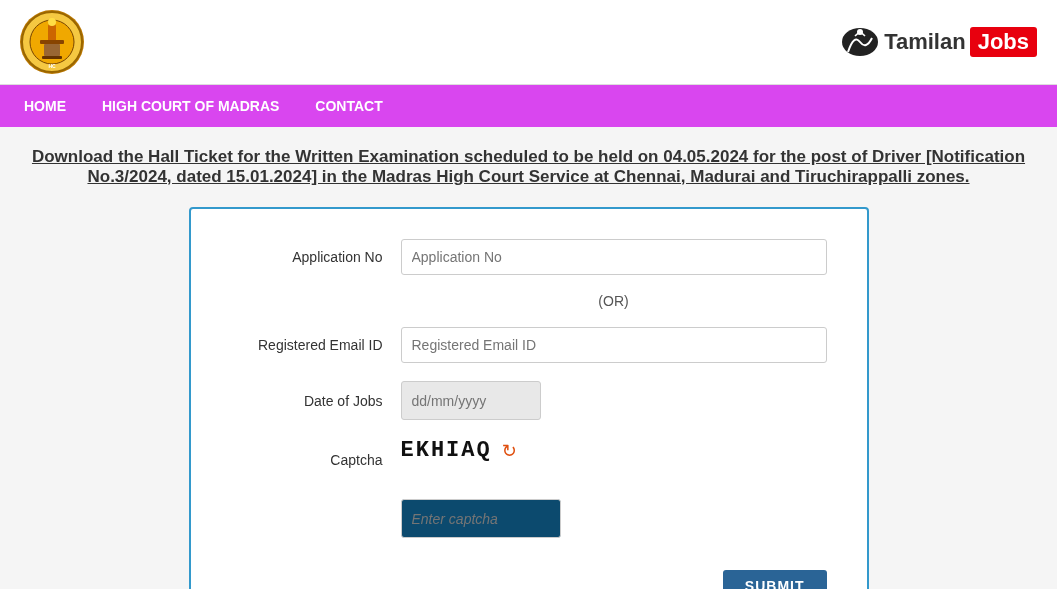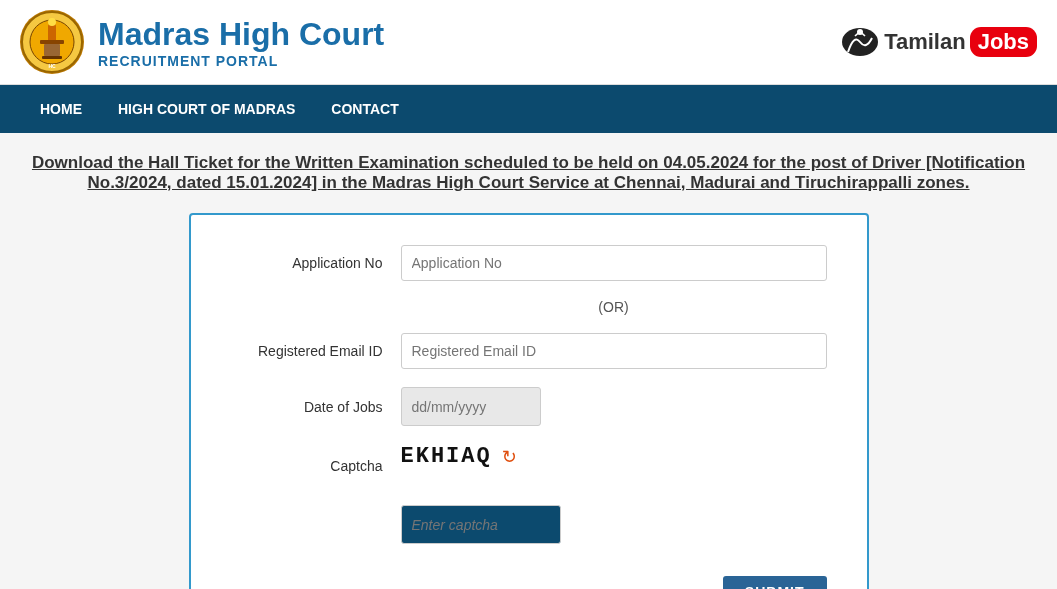--- a/index.html
+++ b/index.html
@@ -48,39 +48,39 @@
       align-items: center;
       gap: 4px;
       font-size: 22px;
       font-weight: bold;
     }
     .tamilan-text { color: #333; }
     .jobs-badge {
       background: #e8000e;
       color: #fff;
       padding: 2px 8px;
-      border-radius: 11px;
+      border-radius: 3px;
       font-size: 22px;
       font-weight: bold;
     }
     .tamilan-icon {
       width: 40px;
       height: 36px;
       overflow: hidden;
       display: flex;
       align-items: center;
     }
 
     
     .nav {
-      background: #0c4a6e;
-      display: flex;
-      align-items: center;
-      padding: 0 22px;
-      height: 48px;
+      background: #d946ef;
+      display: flex;
+      align-items: center;
+      padding: 0 6px;
+      height: 42px;
     }
     .nav-item {
       color: #fff;
       font-size: 14px;
       font-weight: bold;
       padding: 0 18px;
       cursor: pointer;
       height: 42px;
       display: flex;
       align-items: center;
@@ -204,24 +204,20 @@
         <circle cx="32" cy="32" r="30" fill="#f5c842" stroke="#996600" stroke-width="2"></circle>
         <circle cx="32" cy="32" r="22" fill="#f0a800" stroke="#774400" stroke-width="1"></circle>
         <rect x="28" y="14" width="8" height="18" fill="#cc6600" rx="2"></rect>
         <rect x="20" y="30" width="24" height="4" fill="#884400" rx="1"></rect>
         <rect x="24" y="34" width="16" height="12" fill="#996633" rx="1"></rect>
         <circle cx="32" cy="12" r="4" fill="#ffdd44"></circle>
         <rect x="22" y="46" width="20" height="3" fill="#663300" rx="1"></rect>
         <text x="32" y="58" text-anchor="middle" font-size="5" fill="#fff" font-weight="bold">HC</text>
       </svg>
     </div>
-    <div class="header-title-block">
-      <span class="header-title">Madras High Court</span>
-      <span class="header-subtitle">RECRUITMENT PORTAL</span>
-    </div>
   </div>
   <div class="header-right">
     <div class="tamilan-icon">
       <svg width="40" height="36" viewBox="0 0 40 36">
         <ellipse cx="20" cy="18" rx="18" ry="14" fill="#222"></ellipse>
         <path d="M8 28 Q14 10 20 18 Q26 26 32 14" stroke="#fff" stroke-width="2" fill="none"></path>
         <circle cx="20" cy="8" r="3" fill="#fff"></circle>
         <path d="M15 12 Q20 6 25 12" stroke="#fff" stroke-width="1.5" fill="none"></path>
       </svg>
     </div>

